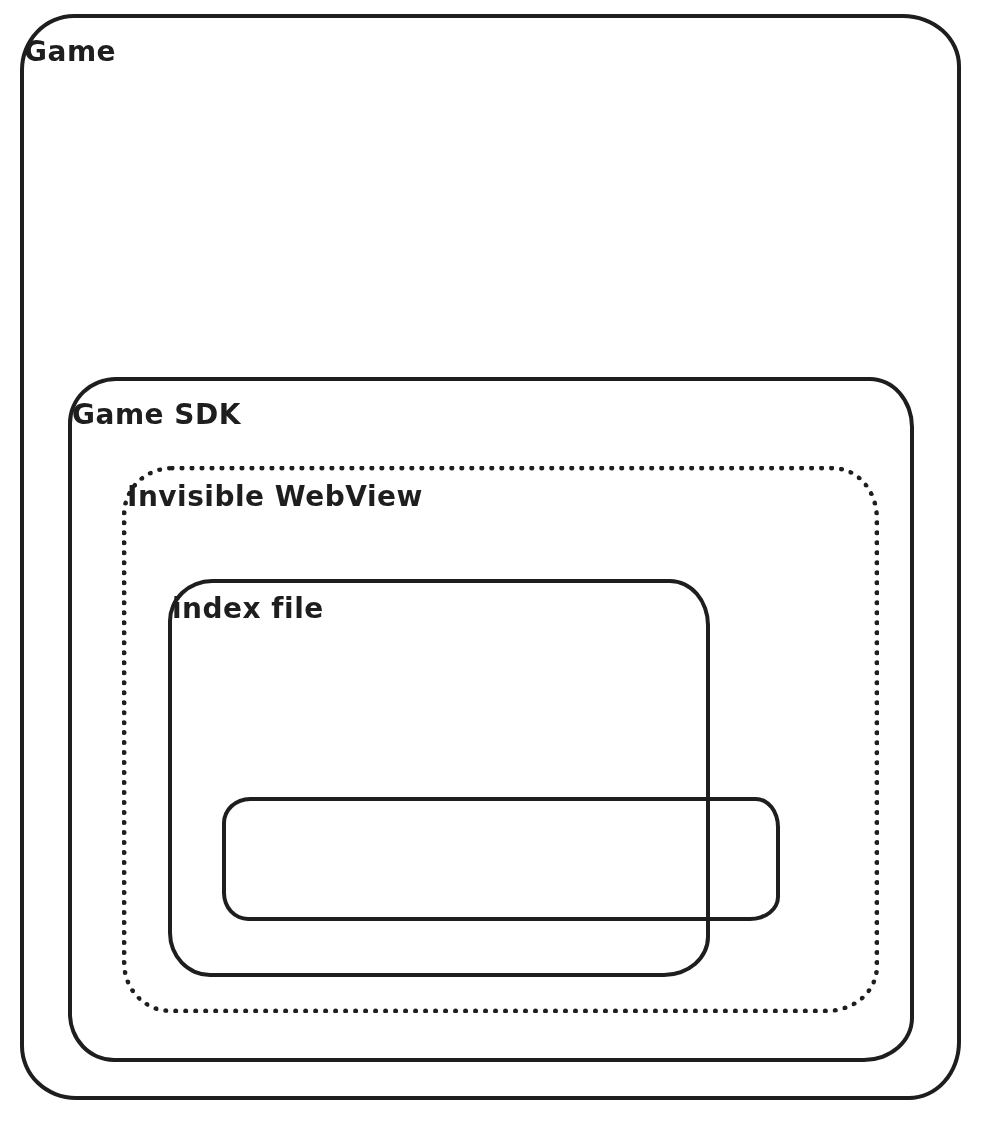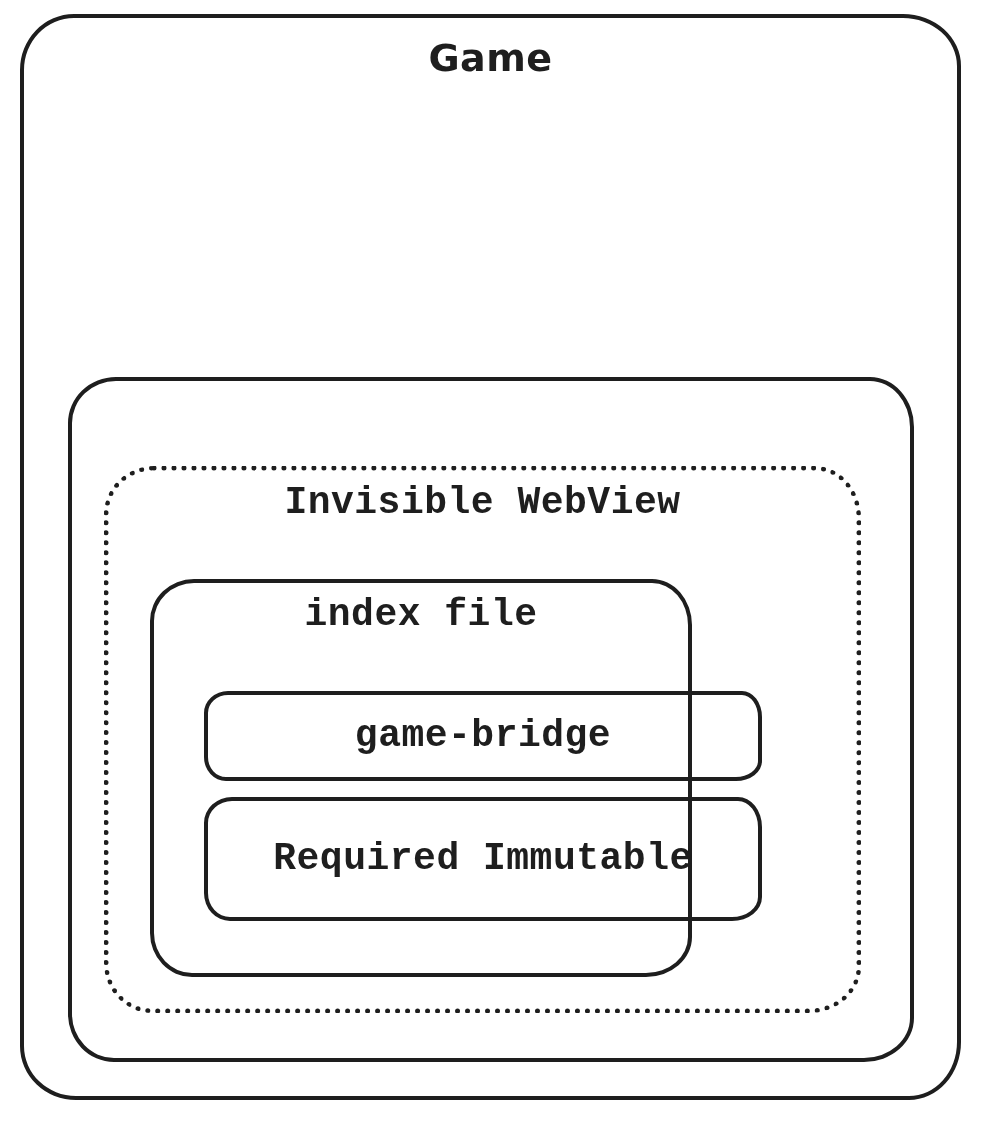--- a/index.html
+++ b/index.html
@@ -16,22 +16,22 @@
     width: 982px;
     height: 1123px;
     background: #ffffff;
   }
   .node {
     position: absolute;
     border: 4px solid #1e1e1e;
     background: transparent;
   }
   .node-label {
-    text-align: center;
-    font-size: 38px;
+    text-align: left;
+    font-size: 28px;
     font-weight: bold;
     letter-spacing: 0.5px;
     color: #1e1e1e;
     white-space: nowrap;
     line-height: 1.28;
   }
   .label-top { padding-top: 10px; }
 
   
   .node-game {
@@ -43,25 +43,24 @@
 
   
   .node-game-sdk {
     left: 44px; top: 359px;
     width: 846px; height: 685px;
     border-radius: 48px 44px 50px 46px / 46px 50px 44px 48px;
   }
 
   
   .node-webview {
-    left: 32px; top: 85px;
+    left: 50px; top: 85px;
     width: 757px; height: 547px;
     border: 5px dotted #1e1e1e;
     border-radius: 50px 46px 52px 48px / 48px 52px 46px 50px;
-    font-family: Liberation Mono, monospace;
   }
   .node-webview .label-top { padding-top: 8px; }
 
   
   .node-index-file {
     left: 41px; top: 108px;
     width: 542px; height: 398px;
     border-radius: 44px 40px 46px 42px / 42px 46px 40px 44px;
   }
 
@@ -83,33 +82,30 @@
 </style>
 </head>
 <body>
 
 <div class="canvas">
 
   <div class="node node-game">
     <div class="node-label label-top">Game</div>
 
     <div class="node node-game-sdk">
+      <div class="node-label label-top">Game SDK</div>
 
       <div class="node node-webview">
         <div class="node-label label-top">Invisible WebView</div>
 
         <div class="node node-index-file">
           <div class="node-label label-top">index file</div>
 
-          <div class="node node-game-bridge">
-            <div class="node-label">game-bridge</div>
-          </div>
 
           <div class="node node-sdk-packages">
-            <div class="node-label">Required Immutable</div>
           </div>
 
         </div>
       </div>
     </div>
   </div>
 
 </div>
 
 </body></html>

